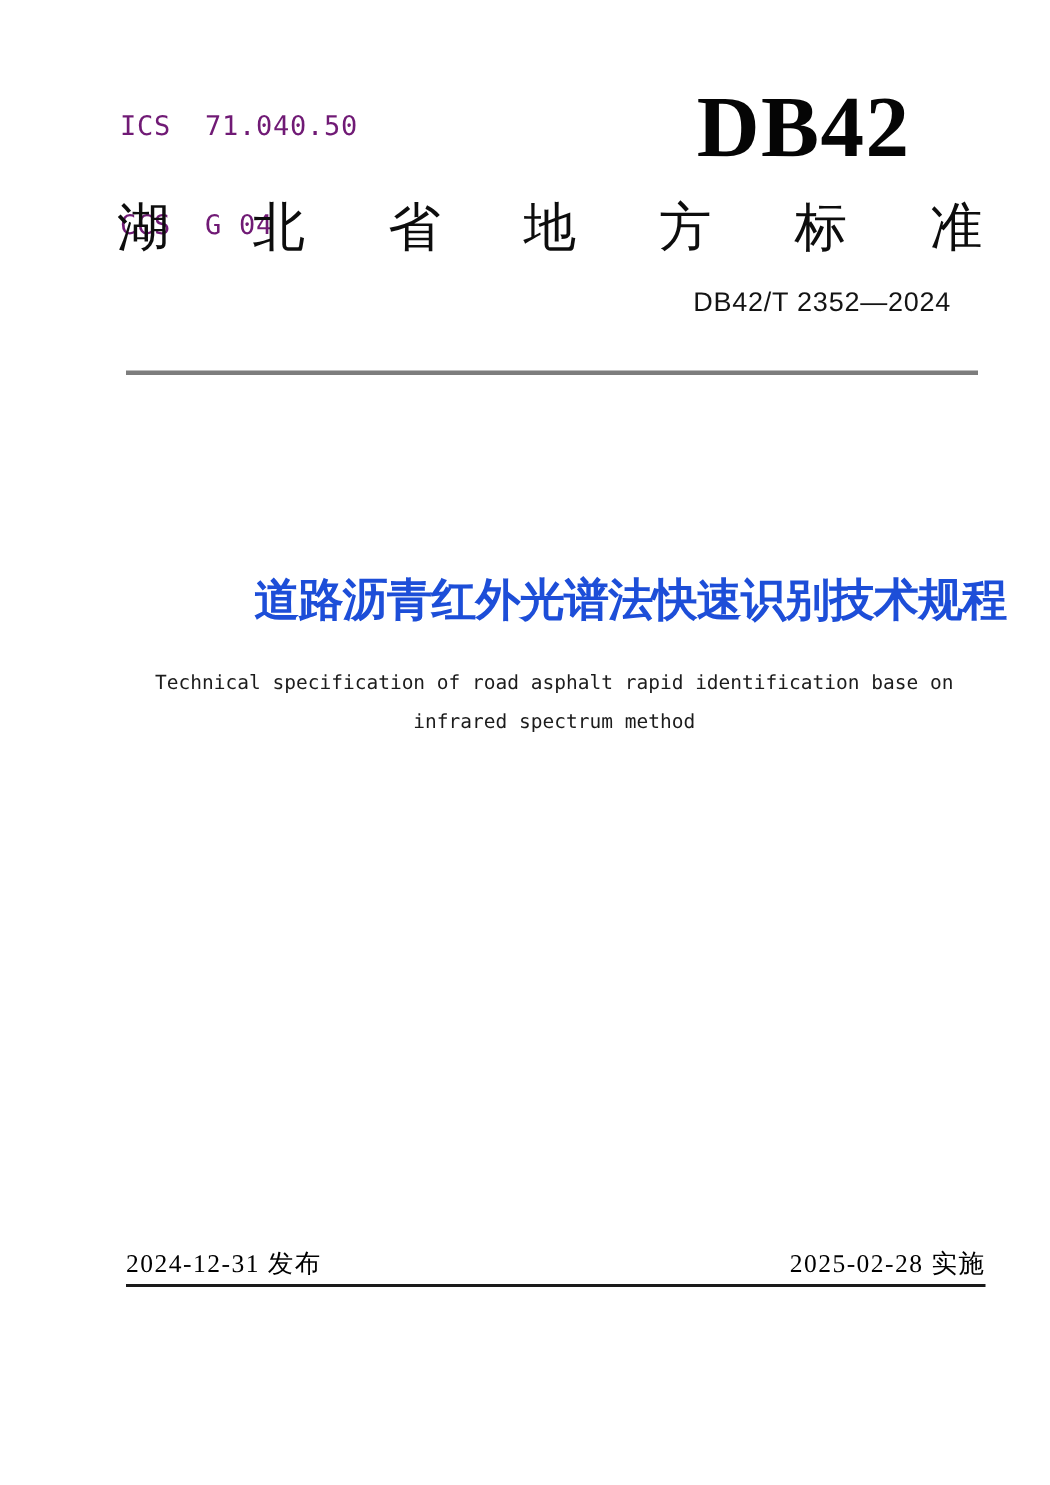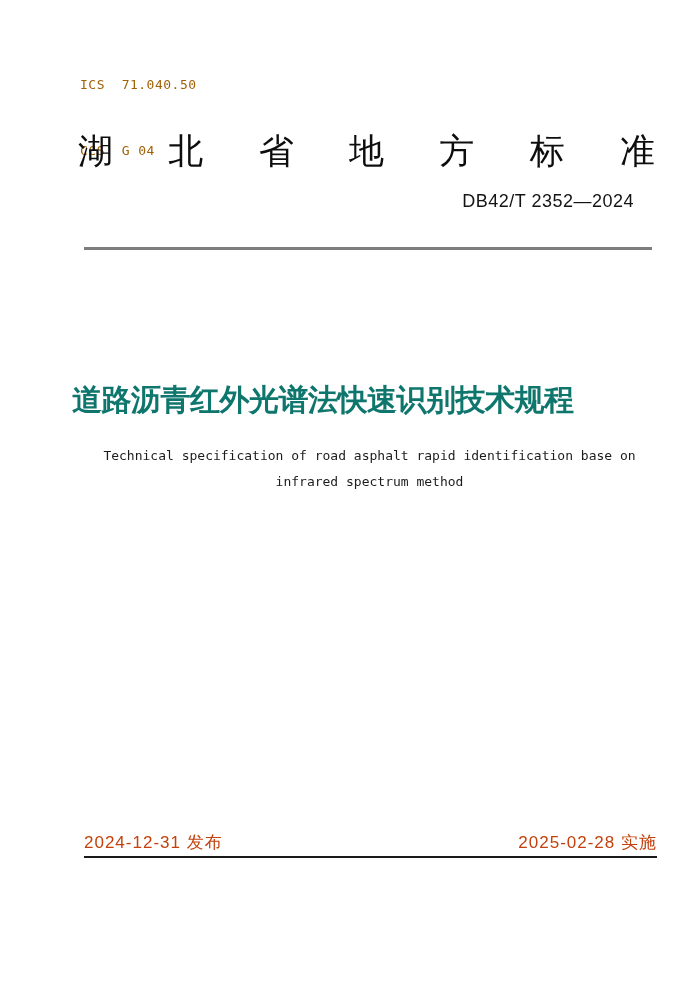--- a/index.html
+++ b/index.html
@@ -13,25 +13,25 @@
   .page {
     position: relative;
     width: 700px; height: 990px;
     background: #ffffff;
   }
   
   .ics-block {
     position: absolute;
     left: 80px; top: 30px;
     font-family: "DejaVu Sans Mono", monospace;
-    font-size: 13px;
+    font-size: 18px;
     line-height: 22px;
     letter-spacing: 0.5px;
     white-space: pre;
-    color: #a16207;
+    color: #701a75;
   }
   
   .db-logo {
     position: absolute;
     top: 56px; right: 93px;
     font-family: "Liberation Serif", serif;
     font-weight: bold;
     font-size: 58px;
     line-height: 1.0;
     letter-spacing: 1px;
@@ -60,50 +60,50 @@
   
   .rule-top {
     position: absolute;
     left: 84px; top: 247px;
     width: 568px; height: 3px;
     background: #7d7d7d;
   }
   
   .title-cn {
     position: absolute;
-    left: 72px; top: 380px;
+    left: 100px; top: 380px;
     width: 571px;
-    text-align: left;
+    text-align: right;
     font-size: 30px;
     font-weight: bold;
     letter-spacing: -0.5px;
-    color: #0f766e;
+    color: #1d4ed8;
   }
   
   .title-en {
     position: absolute;
     left: 30px; top: 443px;
     width: 679px;
     text-align: center;
     font-family: "DejaVu Sans Mono", monospace;
     font-size: 13px;
     line-height: 26px;
     color: #1c1c1c;
   }
   
   .dates {
     position: absolute;
     left: 84px; top: 831px;
     width: 573px;
     display: flex;
     justify-content: space-between;
-    font-family: Liberation Sans, sans-serif;
+    font-family: Liberation Serif, serif;
     font-size: 17px;
     letter-spacing: 1px;
-    color: #c2410c;
+    color: #000000;
   }
   
   .rule-bottom {
     position: absolute;
     left: 84px; top: 856px;
     width: 573px; height: 2px;
     background: #1a1a1a;
   }
   
   .publisher {
@@ -121,20 +121,21 @@
 </head>
 <body>
 
 <div class="page">
 
   <div class="ics-block">
     <div>ICS  71.040.50</div>
     <div>CCS  G 04</div>
   </div>
 
+  <div class="db-logo">DB42</div>
 
   <div class="banner">
     <span>湖</span>
     <span>北</span>
     <span>省</span>
     <span>地</span>
     <span>方</span>
     <span>标</span>
     <span>准</span>
   </div>

